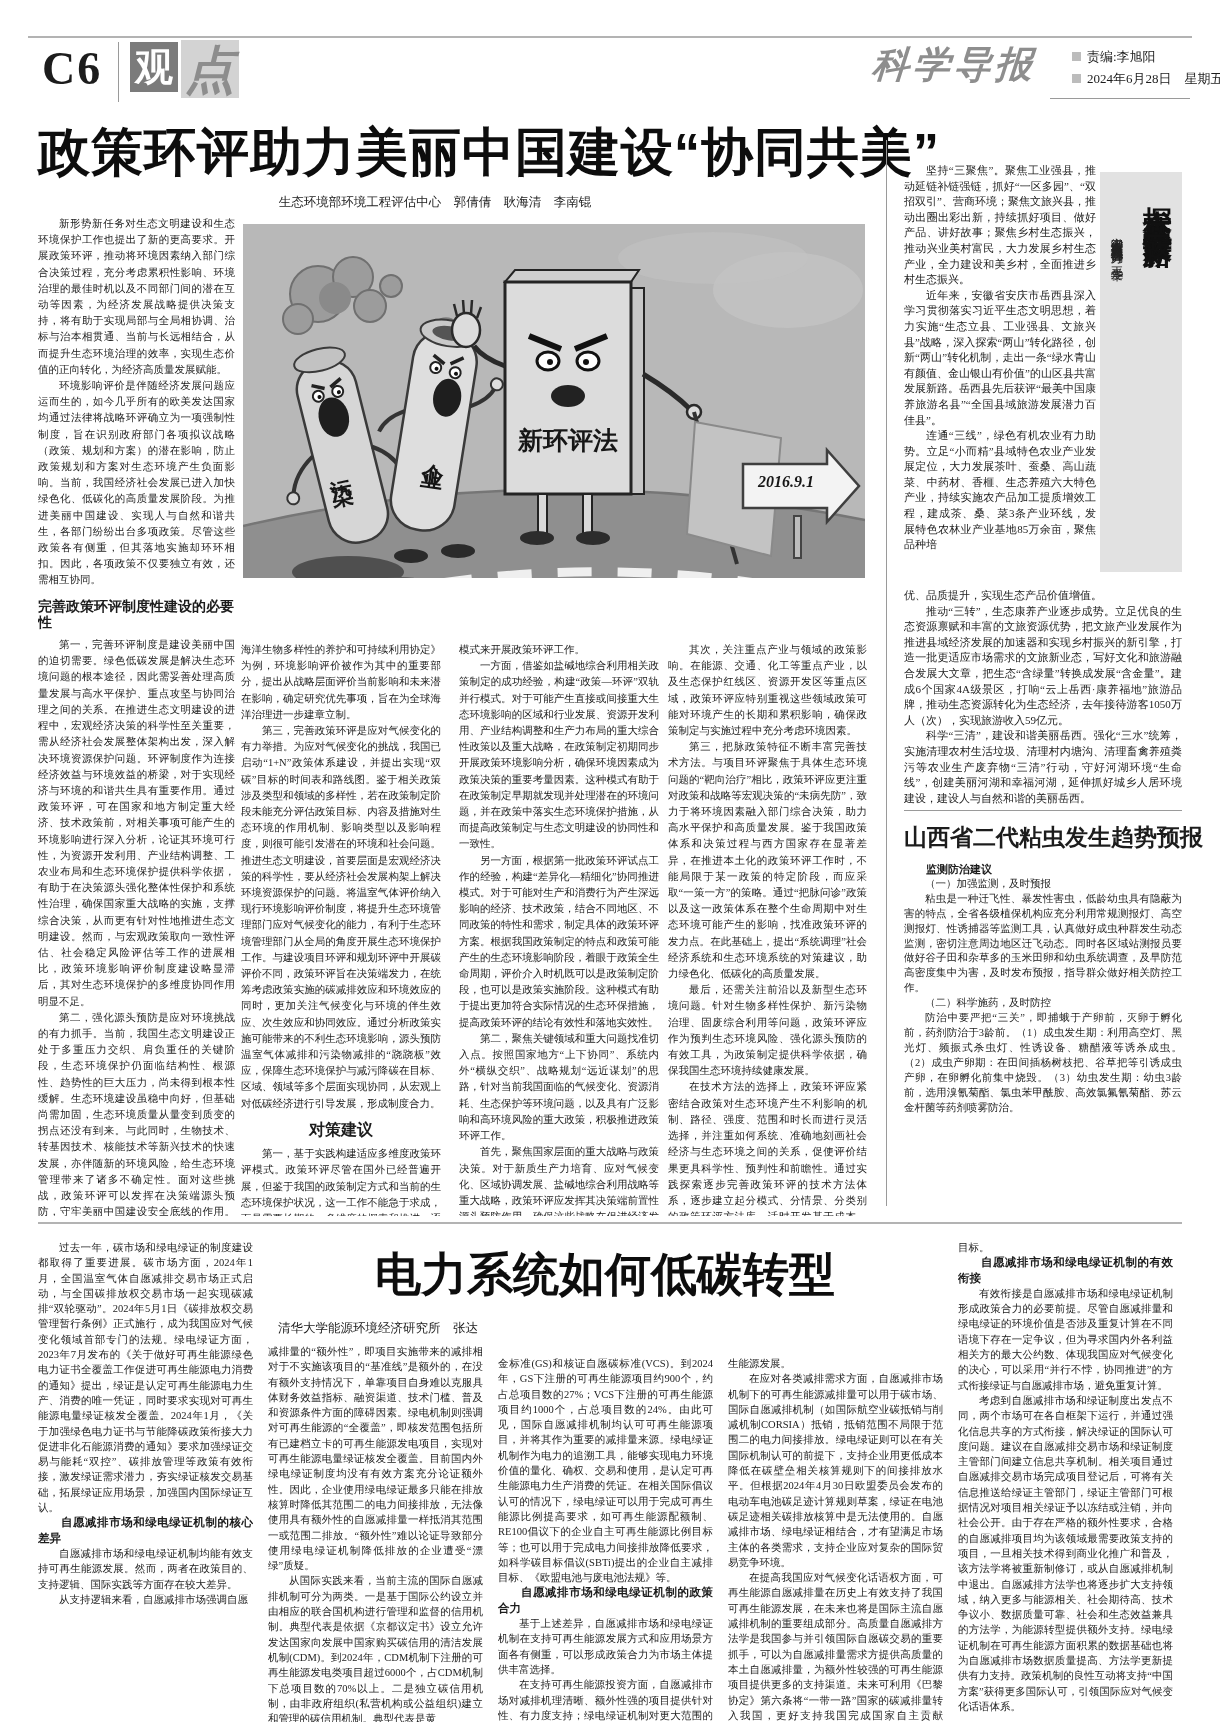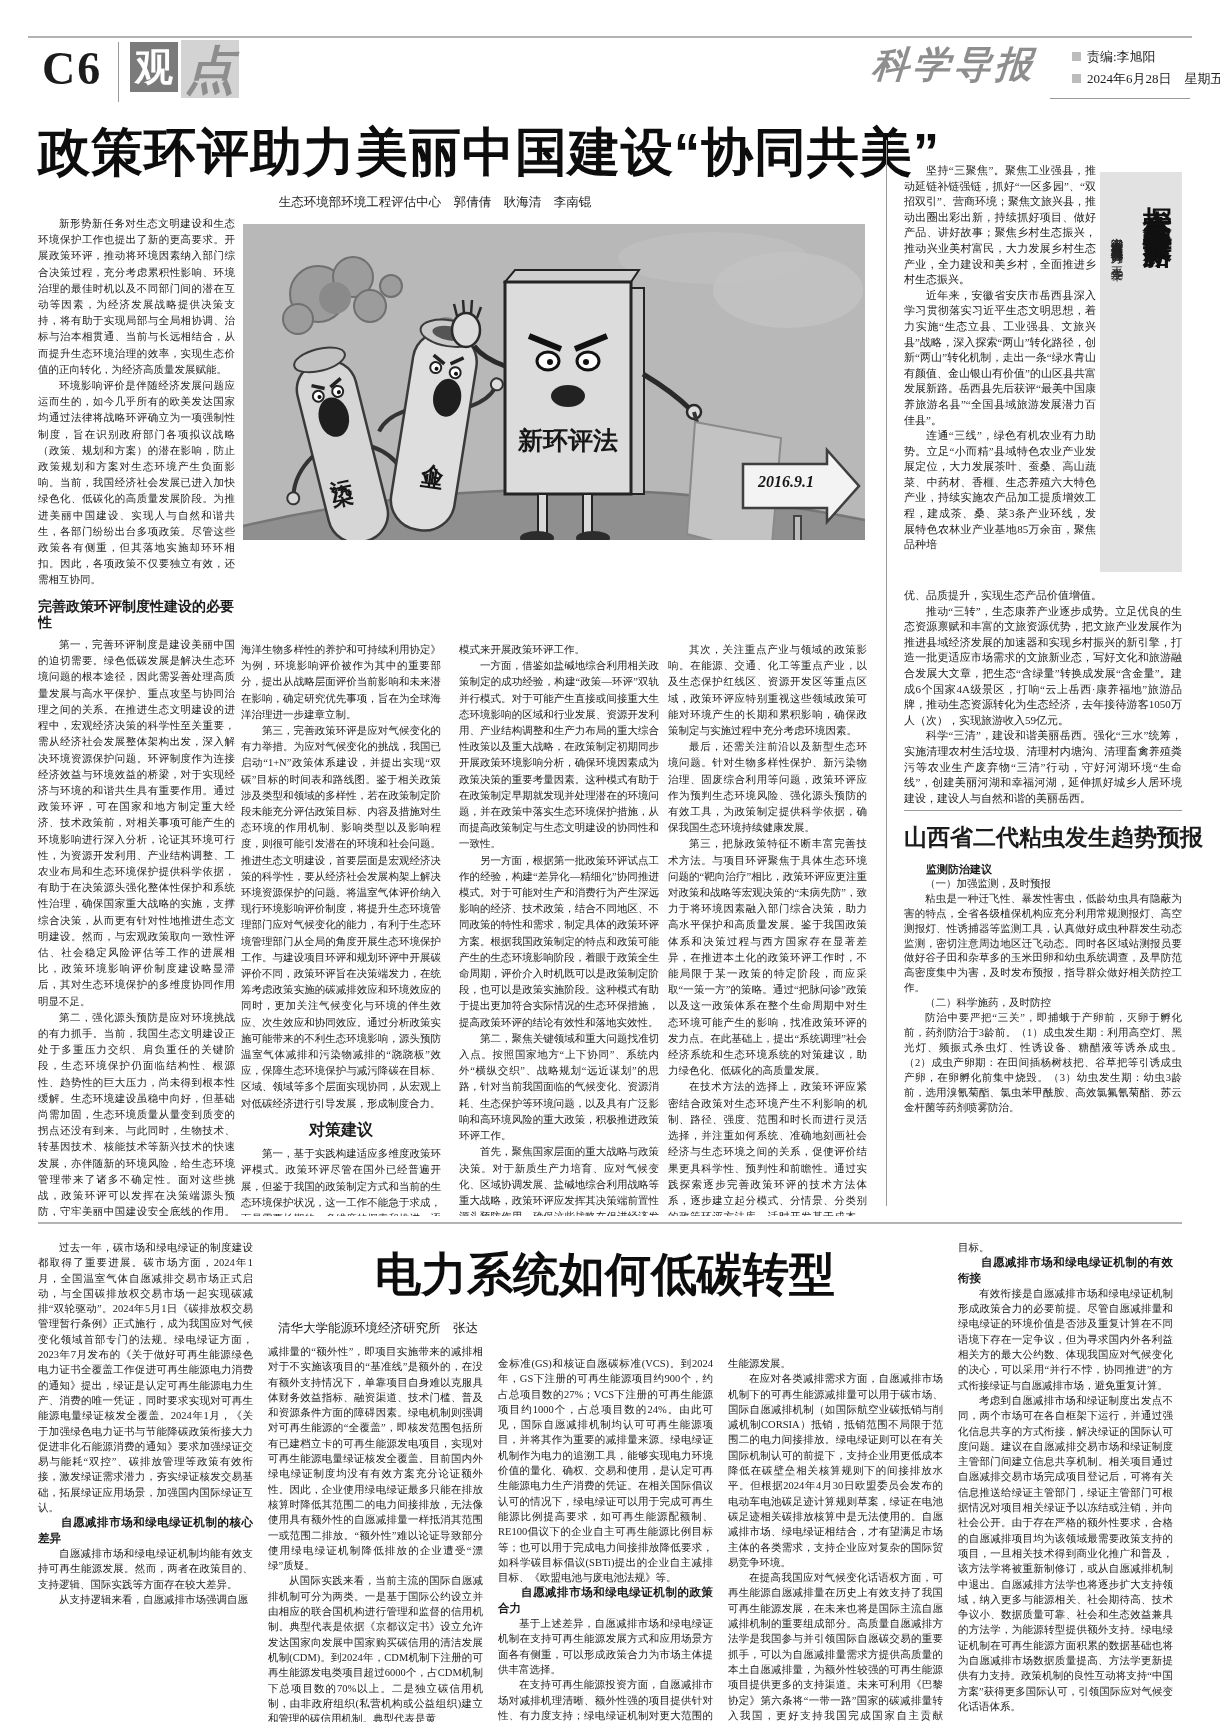--- a/index.html
+++ b/index.html
@@ -38,21 +38,21 @@
   .head-center{font-family:"Liberation Sans","DejaVu Sans",sans-serif;font-weight:bold;font-size:16px;
         text-align:center;text-indent:0;margin:10px 0 8px 0 !important;}
 
   .mcol{font-size:10.5px;line-height:16.2px;}
   .mcol1{left:38px;top:216px;width:197px;height:1000px;}
   .mcol2{left:241px;top:642px;width:200px;height:574px;}
   .mcol3{left:459px;top:642px;width:200px;height:574px;}
   .mcol4{left:668px;top:642px;width:199px;height:574px;}
 
   
-  .cartoon{left:243px;top:224px;width:622px;height:316px;background:#b8b8b8;overflow:hidden;}
+  .cartoon{left:243px;top:224px;width:622px;height:354px;background:#b8b8b8;overflow:hidden;}
   .ct-label{position:absolute;color:#161616;}
   .ct-book{left:264px;top:200px;width:122px;text-align:center;font-size:25px;font-weight:bold;}
   .ct-vert{writing-mode:vertical-rl;font-size:22px;font-weight:bold;letter-spacing:4px;}
   .ct-wuran{left:78px;top:238px;transform:rotate(-12deg);}
   .ct-qiye{left:178px;top:222px;transform:rotate(8deg);}
   .ct-sign{left:500px;top:249px;width:86px;text-align:center;font-size:16px;font-weight:bold;font-style:italic;}
 
   
   .side-vrule{left:886px;top:140px;height:1066px;}
   .sidecol{font-size:11px;line-height:15.6px;}
@@ -115,22 +115,22 @@
     </div>
   <div class="abs col mcol mcol3">
       <p class="para cont">模式来开展政策环评工作。</p>
       <p class="para">一方面，借鉴如盐碱地综合利用相关政策制定的成功经验，构建“政策—环评”双轨并行模式。对于可能产生直接或间接重大生态环境影响的区域和行业发展、资源开发利用、产业结构调整和生产力布局的重大综合性政策以及重大战略，在政策制定初期同步开展政策环境影响分析，确保环境因素成为政策决策的重要考量因素。这种模式有助于在政策制定早期就发现并处理潜在的环境问题，并在政策中落实生态环境保护措施，从而提高政策制定与生态文明建设的协同性和一致性。</p>
       <p class="para">另一方面，根据第一批政策环评试点工作的经验，构建“差异化—精细化”协同推进模式。对于可能对生产和消费行为产生深远影响的经济、技术政策，结合不同地区、不同政策的特性和需求，制定具体的政策环评方案。根据我国政策制定的特点和政策可能产生的生态环境影响阶段，着眼于政策全生命周期，评价介入时机既可以是政策制定阶段，也可以是政策实施阶段。这种模式有助于提出更加符合实际情况的生态环保措施，提高政策环评的结论有效性和落地实效性。</p>
       <p class="para">第二，聚焦关键领域和重大问题找准切入点。按照国家地方“上下协同”、系统内外“横纵交织”、战略规划“远近谋划”的思路，针对当前我国面临的气候变化、资源消耗、生态保护等环境问题，以及具有广泛影响和高环境风险的重大政策，积极推进政策环评工作。</p>
       <p class="para">首先，聚焦国家层面的重大战略与政策决策。对于新质生产力培育、应对气候变化、区域协调发展、盐碱地综合利用战略等重大战略，政策环评应发挥其决策端前置性源头预防作用，确保这些战略在促进经济发展的同时，不损害生态环境质量，实现经济发展与环境保护的协调推进。</p>
     </div>
   <div class="abs col mcol mcol4">
       <p class="para">其次，关注重点产业与领域的政策影响。在能源、交通、化工等重点产业，以及生态保护红线区、资源开发区等重点区域，政策环评应特别重视这些领域政策可能对环境产生的长期和累积影响，确保政策制定与实施过程中充分考虑环境因素。</p>
+      <p class="para">第三，把脉政策特征不断丰富完善技术方法。与项目环评聚焦于具体生态环境问题的“靶向治疗”相比，政策环评应更注重对政策和战略等宏观决策的“未病先防”，致力于将环境因素融入部门综合决策，助力高水平保护和高质量发展。鉴于我国政策体系和决策过程与西方国家存在显著差异，在推进本土化的政策环评工作时，不能局限于某一政策的特定阶段，而应采取“一策一方”的策略。通过“把脉问诊”政策以及这一政策体系在整个生命周期中对生态环境可能产生的影响，找准政策环评的发力点。在此基础上，提出“系统调理”社会经济系统和生态环境系统的对策建议，助力绿色化、低碳化的高质量发展。</p>
       <p class="para">最后，还需关注前沿以及新型生态环境问题。针对生物多样性保护、新污染物治理、固废综合利用等问题，政策环评应作为预判生态环境风险、强化源头预防的有效工具，为政策制定提供科学依据，确保我国生态环境持续健康发展。</p>
-      <p class="para">第三，把脉政策特征不断丰富完善技术方法。与项目环评聚焦于具体生态环境问题的“靶向治疗”相比，政策环评应更注重对政策和战略等宏观决策的“未病先防”，致力于将环境因素融入部门综合决策，助力高水平保护和高质量发展。鉴于我国政策体系和决策过程与西方国家存在显著差异，在推进本土化的政策环评工作时，不能局限于某一政策的特定阶段，而应采取“一策一方”的策略。通过“把脉问诊”政策以及这一政策体系在整个生命周期中对生态环境可能产生的影响，找准政策环评的发力点。在此基础上，提出“系统调理”社会经济系统和生态环境系统的对策建议，助力绿色化、低碳化的高质量发展。</p>
       <p class="para">在技术方法的选择上，政策环评应紧密结合政策对生态环境产生不利影响的机制、路径、强度、范围和时长而进行灵活选择，并注重如何系统、准确地刻画社会经济与生态环境之间的关系，促使评价结果更具科学性、预判性和前瞻性。通过实践探索逐步完善政策环评的技术方法体系，逐步建立起分模式、分情景、分类别的政策环评方法库，适时开发基于成本—收益分析、人群健康影响评价、环境风险评价等更为复杂的政策环评大数据决策支持系统，为政策制定提供更加科学、精准的环境影响评估支持。</p>
     </div>
 
   <div class="abs cartoon">
     <svg width="622" height="408" viewBox="0 0 622 408">
       <rect width="622" height="408" fill="#b8b8b8"></rect>
       <ellipse cx="545" cy="66" rx="75" ry="38" fill="#c9c9c9" opacity="0.55"></ellipse>
       <ellipse cx="470" cy="34" rx="95" ry="26" fill="#c4c4c4" opacity="0.5"></ellipse>
 
       <path d="M0,302 Q300,232 622,296 L622,408 L0,408 Z" fill="#8f8f8f"></path>

